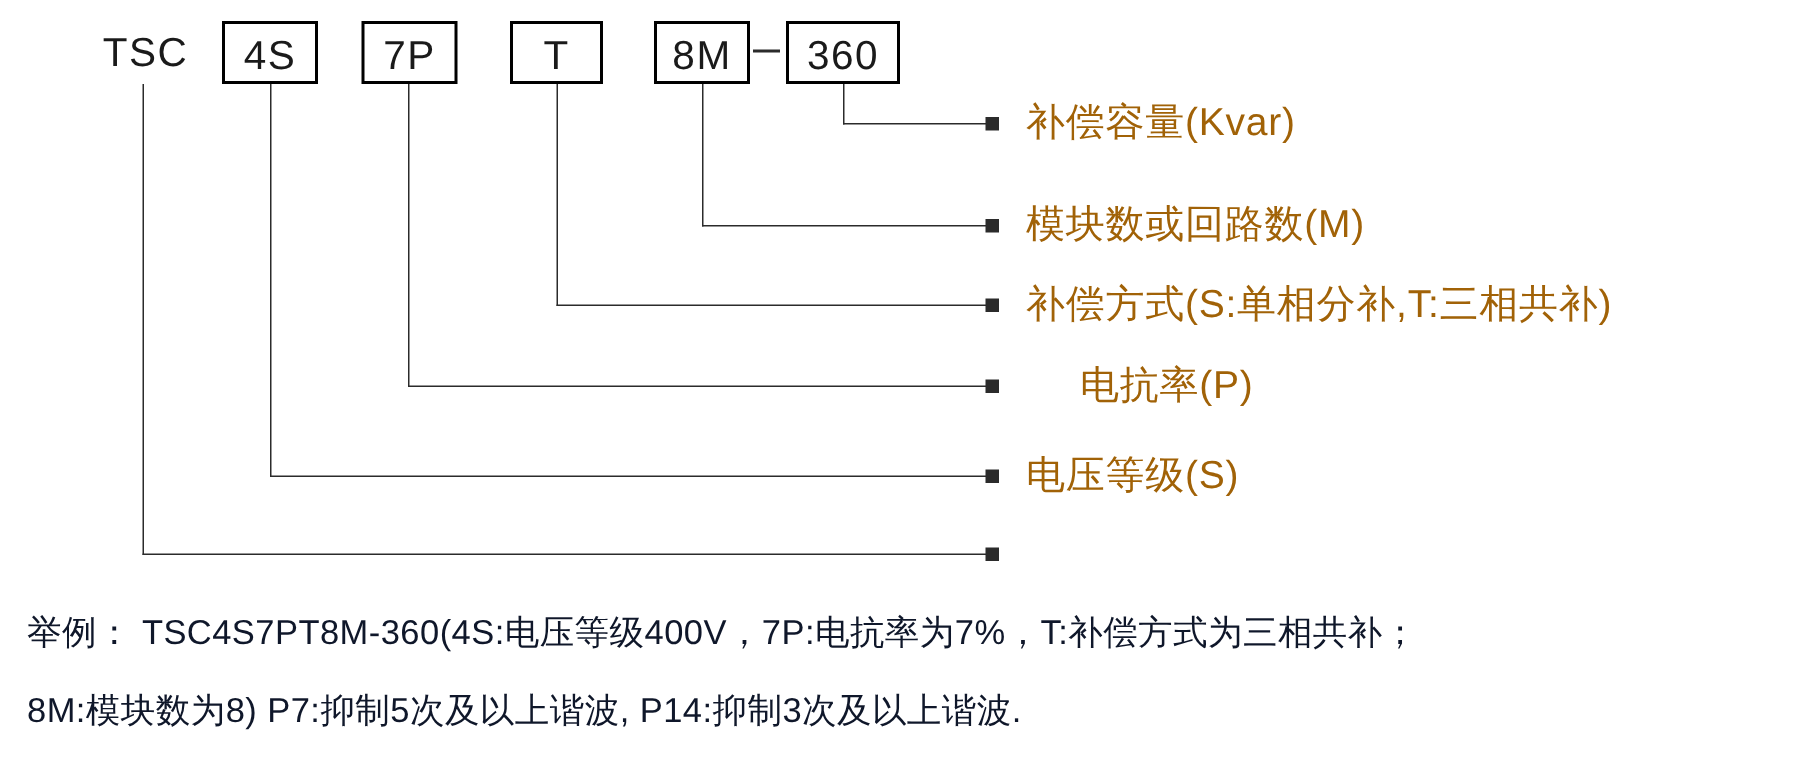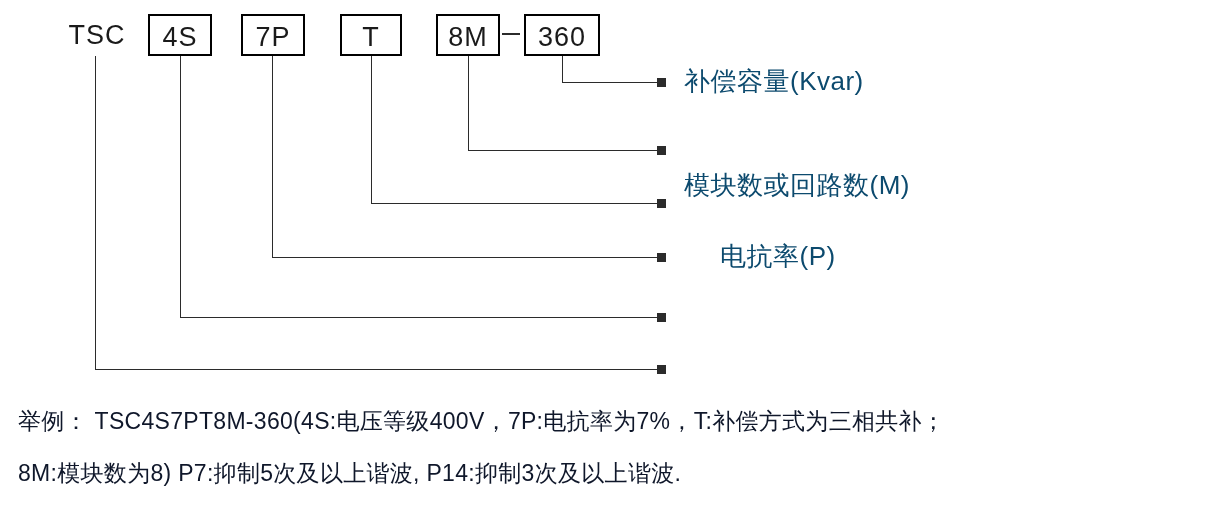--- a/index.html
+++ b/index.html
@@ -72,21 +72,21 @@
     height: 9px;
     background: #2b2b2b;
   }
 
   
   .label {
     position: absolute;
     font-size: 26px;
     line-height: 30px;
     white-space: nowrap;
-    color: #0c4a6e;
+    color: #a16207;
     letter-spacing: 0.5px;
   }
 
   
   .note {
     position: absolute;
     left: 18px;
     font-size: 23px;
     line-height: 30px;
     white-space: nowrap;
@@ -113,34 +113,36 @@
   <div class="dash" style="left:502px;"></div>
 
   <div class="vline" style="left:562px; top:56px;  height:27px;"></div>
   <div class="hline" style="left:562px; top:82px;  width:96px;"></div>
   <div class="bullet" style="left:657px; top:78px;"></div>
   <div class="label" style="left:684px; top:66px;">补偿容量(Kvar)</div>
 
   <div class="vline" style="left:468px; top:56px;  height:95px;"></div>
   <div class="hline" style="left:468px; top:150px; width:190px;"></div>
   <div class="bullet" style="left:657px; top:146px;"></div>
-  <div class="label" style="left:684px; top:134px;margin-top:36px;">模块数或回路数(M)</div>
+  <div class="label" style="left:684px; top:134px;">模块数或回路数(M)</div>
 
   <div class="vline" style="left:371px; top:56px;  height:148px;"></div>
   <div class="hline" style="left:371px; top:203px; width:287px;"></div>
   <div class="bullet" style="left:657px; top:199px;"></div>
+  <div class="label" style="left:684px; top:187px;">补偿方式(S:单相分补,T:三相共补)</div>
 
   <div class="vline" style="left:272px; top:56px;  height:202px;"></div>
   <div class="hline" style="left:272px; top:257px; width:386px;"></div>
   <div class="bullet" style="left:657px; top:253px;"></div>
   <div class="label" style="left:684px; top:241px;margin-left:36px;">电抗率(P)</div>
 
   <div class="vline" style="left:180px; top:56px;  height:262px;"></div>
   <div class="hline" style="left:180px; top:317px; width:478px;"></div>
   <div class="bullet" style="left:657px; top:313px;"></div>
+  <div class="label" style="left:684px; top:301px;">电压等级(S)</div>
 
   <div class="vline" style="left:95px;  top:56px;  height:314px;"></div>
   <div class="hline" style="left:95px;  top:369px; width:563px;"></div>
   <div class="bullet" style="left:657px; top:365px;"></div>
 
   <div class="note note-1">举例： TSC4S7PT8M-360(4S:电压等级400V，7P:电抗率为7%，T:补偿方式为三相共补；</div>
   <div class="note note-2">8M:模块数为8)    P7:抑制5次及以上谐波, P14:抑制3次及以上谐波.</div>
 
 </div>
 

